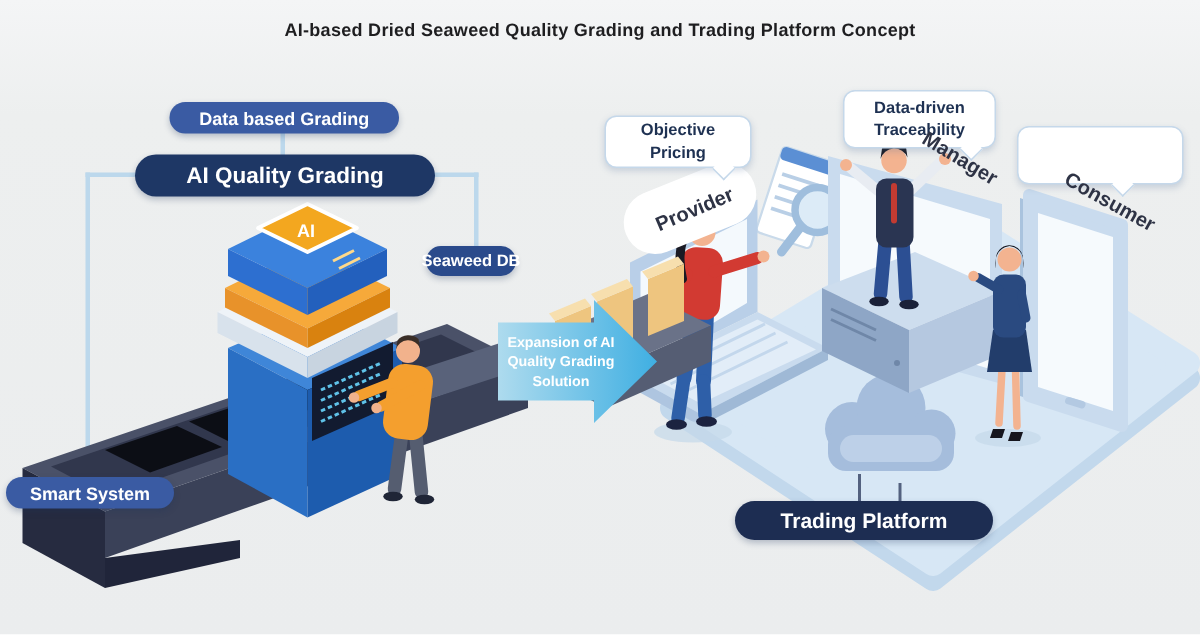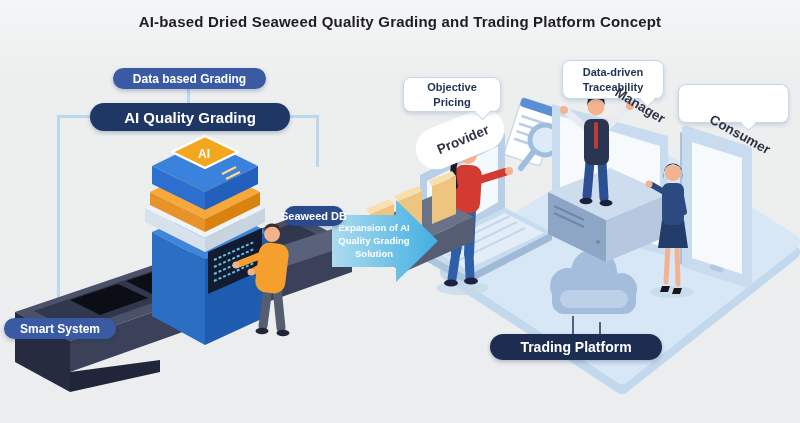--- a/index.html
+++ b/index.html
@@ -3,30 +3,30 @@
 <meta charset="utf-8">
 <style>
   html,body{margin:0;padding:0;}
   #stage{
     position:relative;width:800px;height:423px;overflow:hidden;
     background:linear-gradient(#f4f5f6 0%,#edefef 18%,#ebedee 100%);
     font-family:"Liberation Sans",sans-serif;
   }
   #title{
     position:absolute;left:0;top:13px;width:800px;text-align:center;
-    font-size:15px;font-weight:bold;color:#1e1e20;letter-spacing:.2px;
+    font-size:12px;font-weight:bold;color:#1e1e20;letter-spacing:.2px;
   }
   .pill{
     position:absolute;display:flex;align-items:center;justify-content:center;
     color:#fff;font-weight:bold;white-space:nowrap;z-index:6;
     box-shadow:0 2px 4px rgba(30,50,90,.28);
   }
   #pill-data-based{left:113px;top:68px;width:153px;height:21px;background:#3a5ba3;border-radius:11px;font-size:12px;}
   #pill-ai-quality{left:90px;top:103px;width:200px;height:28px;background:#1e3765;border-radius:14px;font-size:15px;}
-  #pill-seaweed-db{left:284px;top:164px;width:60px;height:20px;background:#2a4a8b;border-radius:10px;font-size:11px;margin-top:42px;}
+  #pill-seaweed-db{left:284px;top:164px;width:60px;height:20px;background:#2a4a8b;border-radius:10px;font-size:11px;}
   #pill-smart-system{left:4px;top:306px;width:112px;height:21px;background:#3a5ba3;border-radius:11px;font-size:12px;margin-top:12px;}
   #pill-trading{left:490px;top:286px;width:172px;height:26px;background:#1d2d52;border-radius:13px;font-size:14px;margin-top:48px;}
   .connector{position:absolute;background:#bcd8ec;z-index:1;}
   #conn-top{left:187px;top:88px;width:3px;height:16px;}
   #conn-left-h{left:57px;top:115px;width:34px;height:3px;}
   #conn-left-v{left:57px;top:115px;width:3px;height:194px;}
   #conn-right-h{left:289px;top:115px;width:30px;height:3px;}
   #conn-right-v{left:316px;top:115px;width:3px;height:52px;}
   #scene{position:absolute;left:0;top:0;z-index:2;}
   .bubble{

